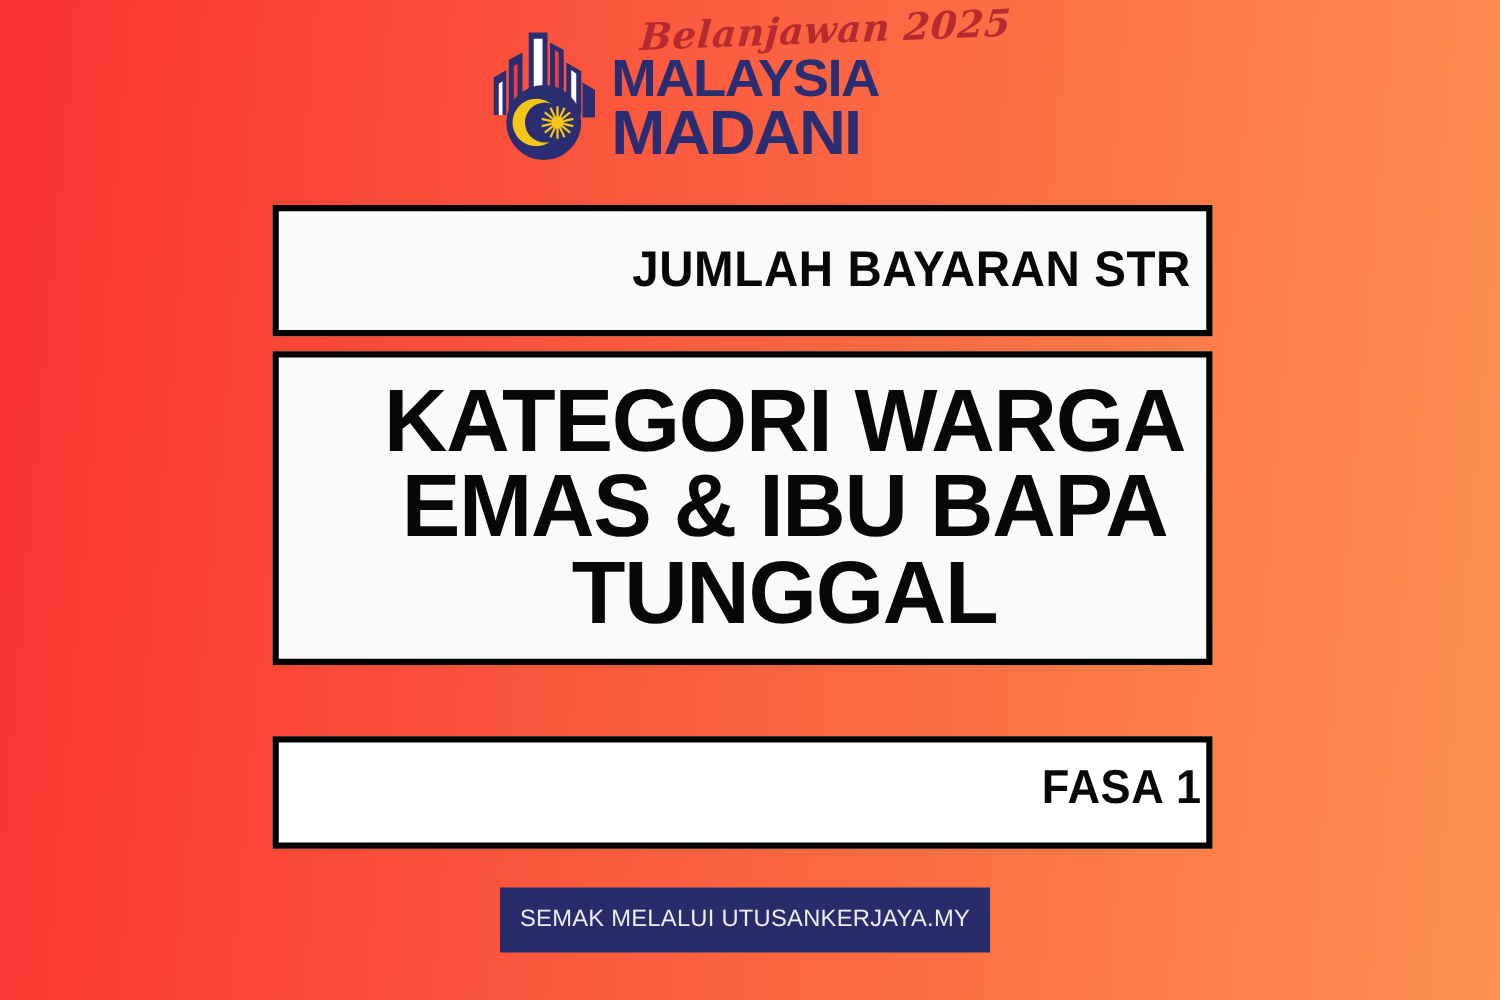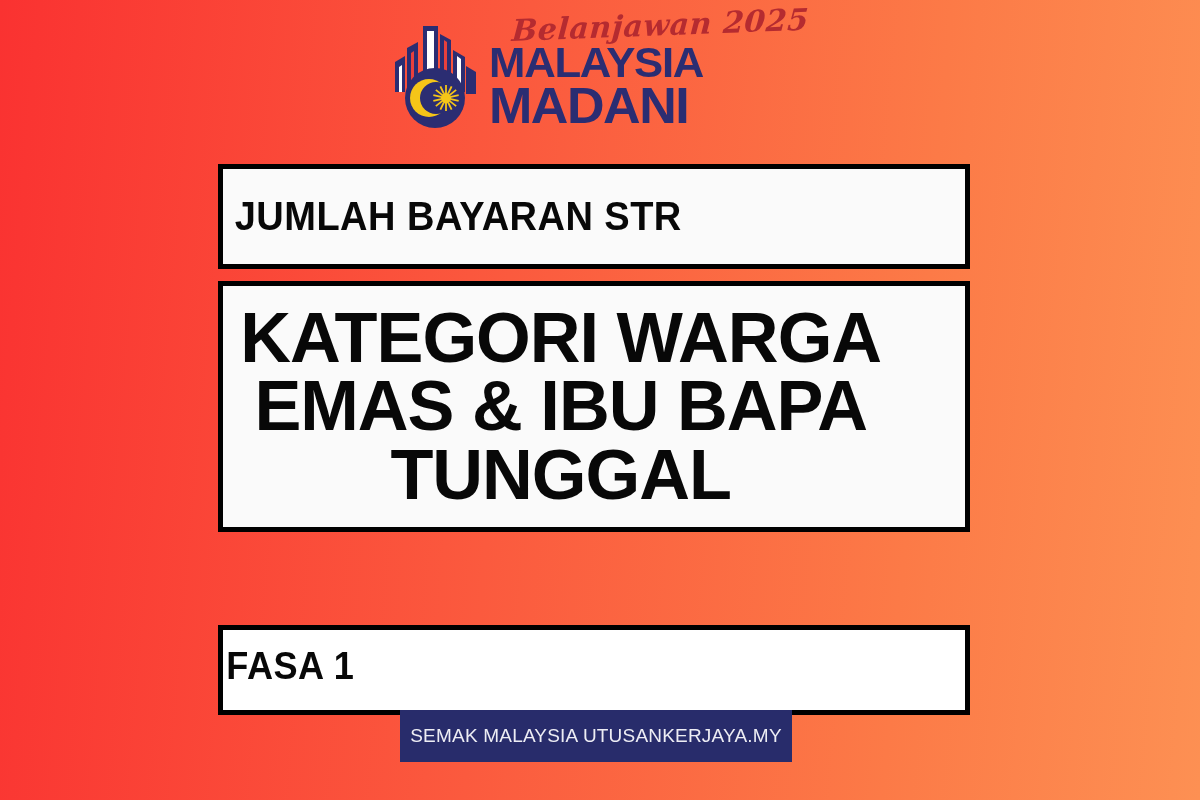--- a/index.html
+++ b/index.html
@@ -84,27 +84,27 @@
 
   
   .panel {
     position: absolute;
     left: 218px;
     width: 752px;
     background: #FAFAFA;
     border: 5px solid #000000;
     display: flex;
     align-items: center;
-    justify-content: flex-start;
+    justify-content: flex-end;
     text-align: center;
   }
 
   #panel-subtitle { top: 164px; height: 105px; }
   #panel-title    { top: 281px; height: 251px; }
-  #panel-phase    { top: 589px; height: 90px; background: #FFFFFF; margin-top: 36px; }
+  #panel-phase    { top: 589px; height: 90px; background: #FFFFFF; }
 
   .subtitle-text {
     font-family: "Liberation Sans", sans-serif;
     font-weight: bold;
     font-size: 40px;
     letter-spacing: 0.5px;
     color: #080808;
     transform: scaleX(0.95);
   }
 
@@ -225,14 +225,14 @@
     <div>EMAS &amp; IBU BAPA</div>
     <div>TUNGGAL</div>
   </div>
 </div>
 
 <div class="panel" id="panel-phase">
   <div class="phase-text">FASA 1</div>
 </div>
 
 <div class="cta-bar">
-  <span class="cta-text">SEMAK MALAYSIA UTUSANKERJAYA.MY</span>
+  <span class="cta-text">SEMAK MELALUI UTUSANKERJAYA.MY</span>
 </div>
 
 </body></html>

